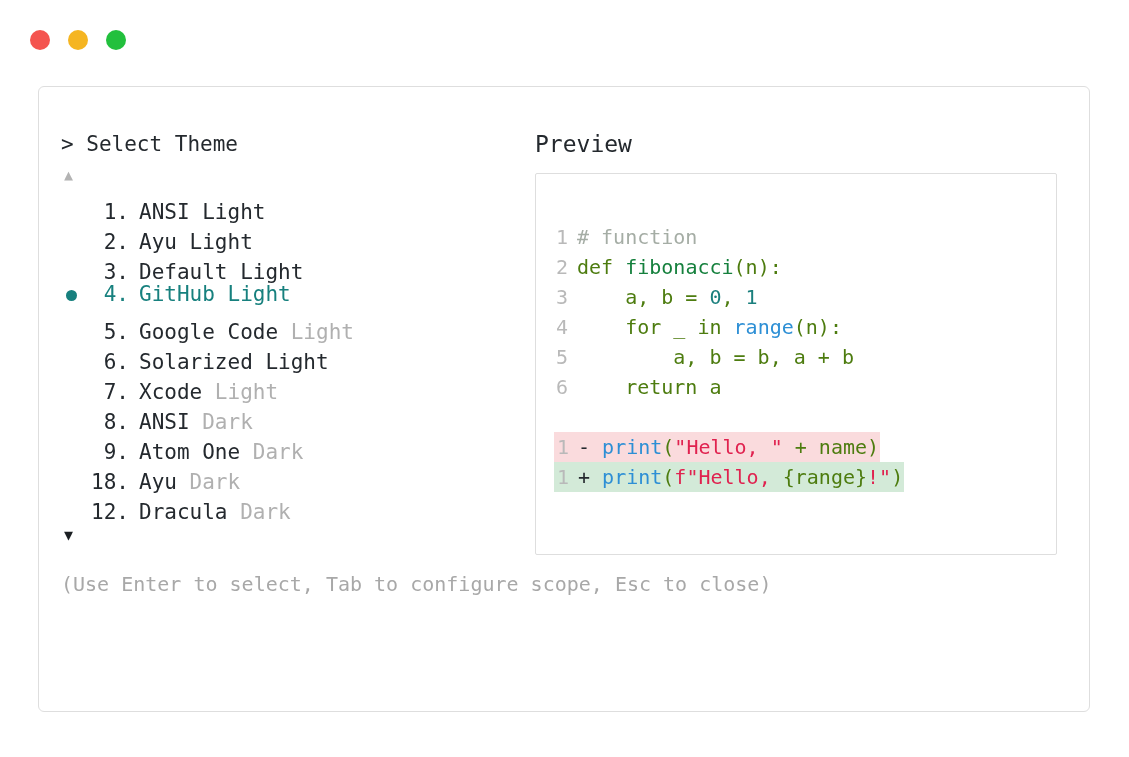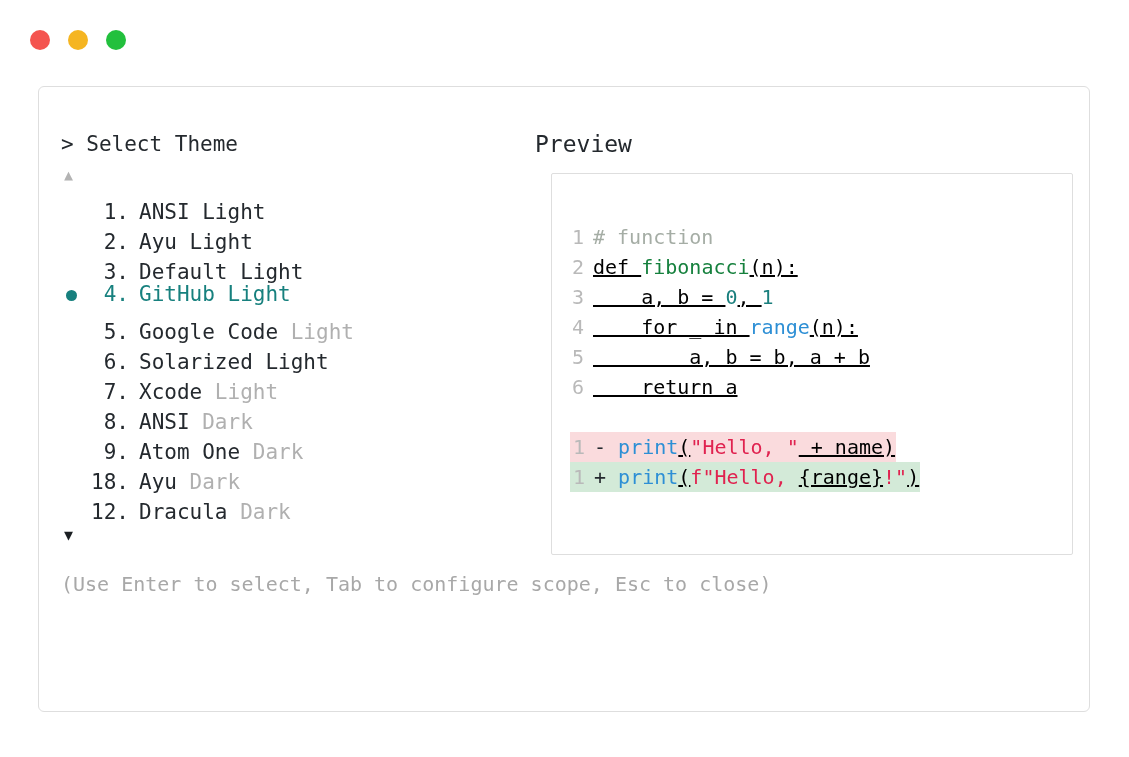--- a/index.html
+++ b/index.html
@@ -152,21 +152,20 @@
   }
   .preview-box {
     margin-top: 16px;
     width: 522px;
     height: 382px;
     box-sizing: border-box;
     border: 1.5px solid #dedede;
     border-radius: 2px;
     background: #ffffff;
     position: relative;
-    margin-left: 16px;
   }
   .code {
     position: absolute;
     left: 18px;
     top: 48px;
     right: 8px;
     font-size: 20px;
     line-height: 30px;
   }
   .code-line {
@@ -179,21 +178,21 @@
     display: inline-block;
     width: 14px;
     text-align: right;
     margin-right: 9px;
   }
   .tok-comment { color: #a5ada5; }
   .tok-func    { color: #15803d; }
   .tok-num     { color: #1a7f7d; }
   .tok-builtin { color: #2d8fd5; }
   .tok-string  { color: #e0224f; }
-  .tok-plain   { color: #000000; text-decoration: underline; }
+  .tok-plain   { color: #4d7c0f; }
 
   .code-blank { height: 30px; }
 
   .diff-line {
     white-space: pre;
     height: 30px;
     line-height: 30px;
   }
   .diff-hl {
     display: inline-block;

